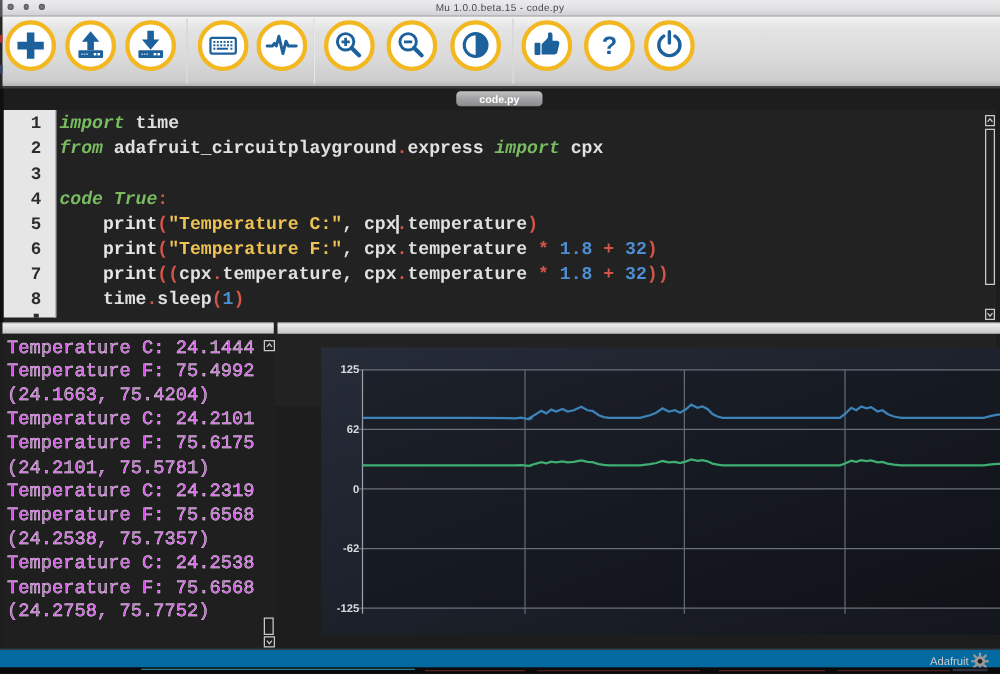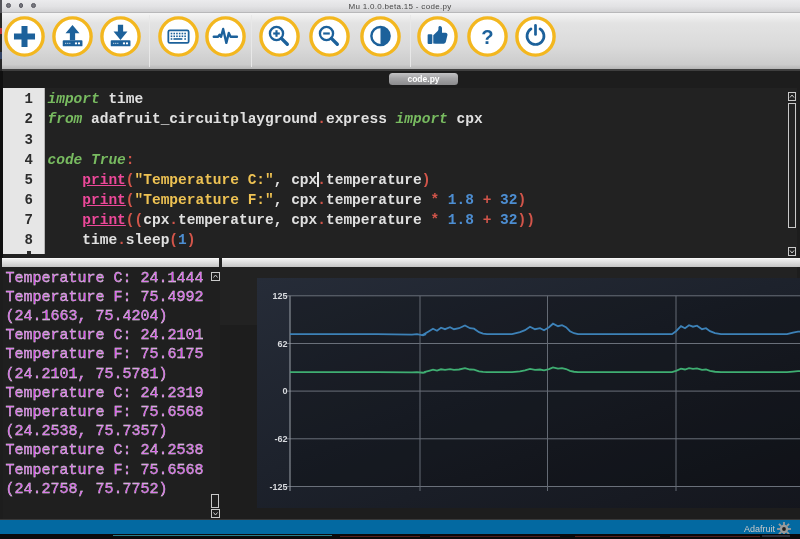--- a/index.html
+++ b/index.html
@@ -23,33 +23,33 @@
 .sep { position:absolute; top:2px; width:1px; height:52px; background:#b0b0b0;
   border-right:1px solid #e8e8e8; }
 .btn { position:absolute; top:2.5px; width:41px; height:41px; }
 
 
 #content { left:0; top:71px; width:800px; height:468px; background:#1d1d1d; }
 
 
 #tab { position:absolute; left:365px; top:2px; width:69px; height:12px;
   border-radius:3.5px; background:linear-gradient(#c2c2c4, #a4a4a6 45%, #8b8b8d);
-  text-align:center; font-size:8.5px; font-weight:bold; color:#fff; line-height:12px;margin-left:24px; }
+  text-align:center; font-size:8.5px; font-weight:bold; color:#fff; line-height:12px; }
 
 
 #editor { position:absolute; left:3px; top:17px; width:794px; height:237px; background:#222; }
 #gutter { position:absolute; left:0px; top:0px; width:41.5px; height:166px; overflow:hidden;
   background:#e6e6e6; border-right:1px solid #b5b5b5;
   font-family:"Liberation Mono", monospace; font-size:14px; font-weight:bold;
   color:#2d2d2d; line-height:20.1px; text-align:right; padding:1.4px 10.5px 0 0; white-space:pre; }
 #code { position:absolute; left:44.5px; top:1.4px;
   font-family:"Liberation Mono", monospace; font-size:14.5px; font-weight:bold;
   line-height:20.1px; color:#e0e0e0; white-space:pre; }
 .k { color:#78bb60;font-style:italic; }  
-.f { color:#ec4899;text-decoration:underline; }  
+.f { color:#e5e5e5; }  
 .n { color:#4d8ed2; }  
 .s { color:#eec253; }  
 .o { color:#d2554a; }  
 #cursor { position:absolute; left:313.8px; top:84px; width:2px; height:15px; background:#e8e8e8; }
 
 
 .sbx { position:absolute; border:1px solid #c9c9c9; }
 .sbx svg { display:block; margin:0 auto; }
 
 

